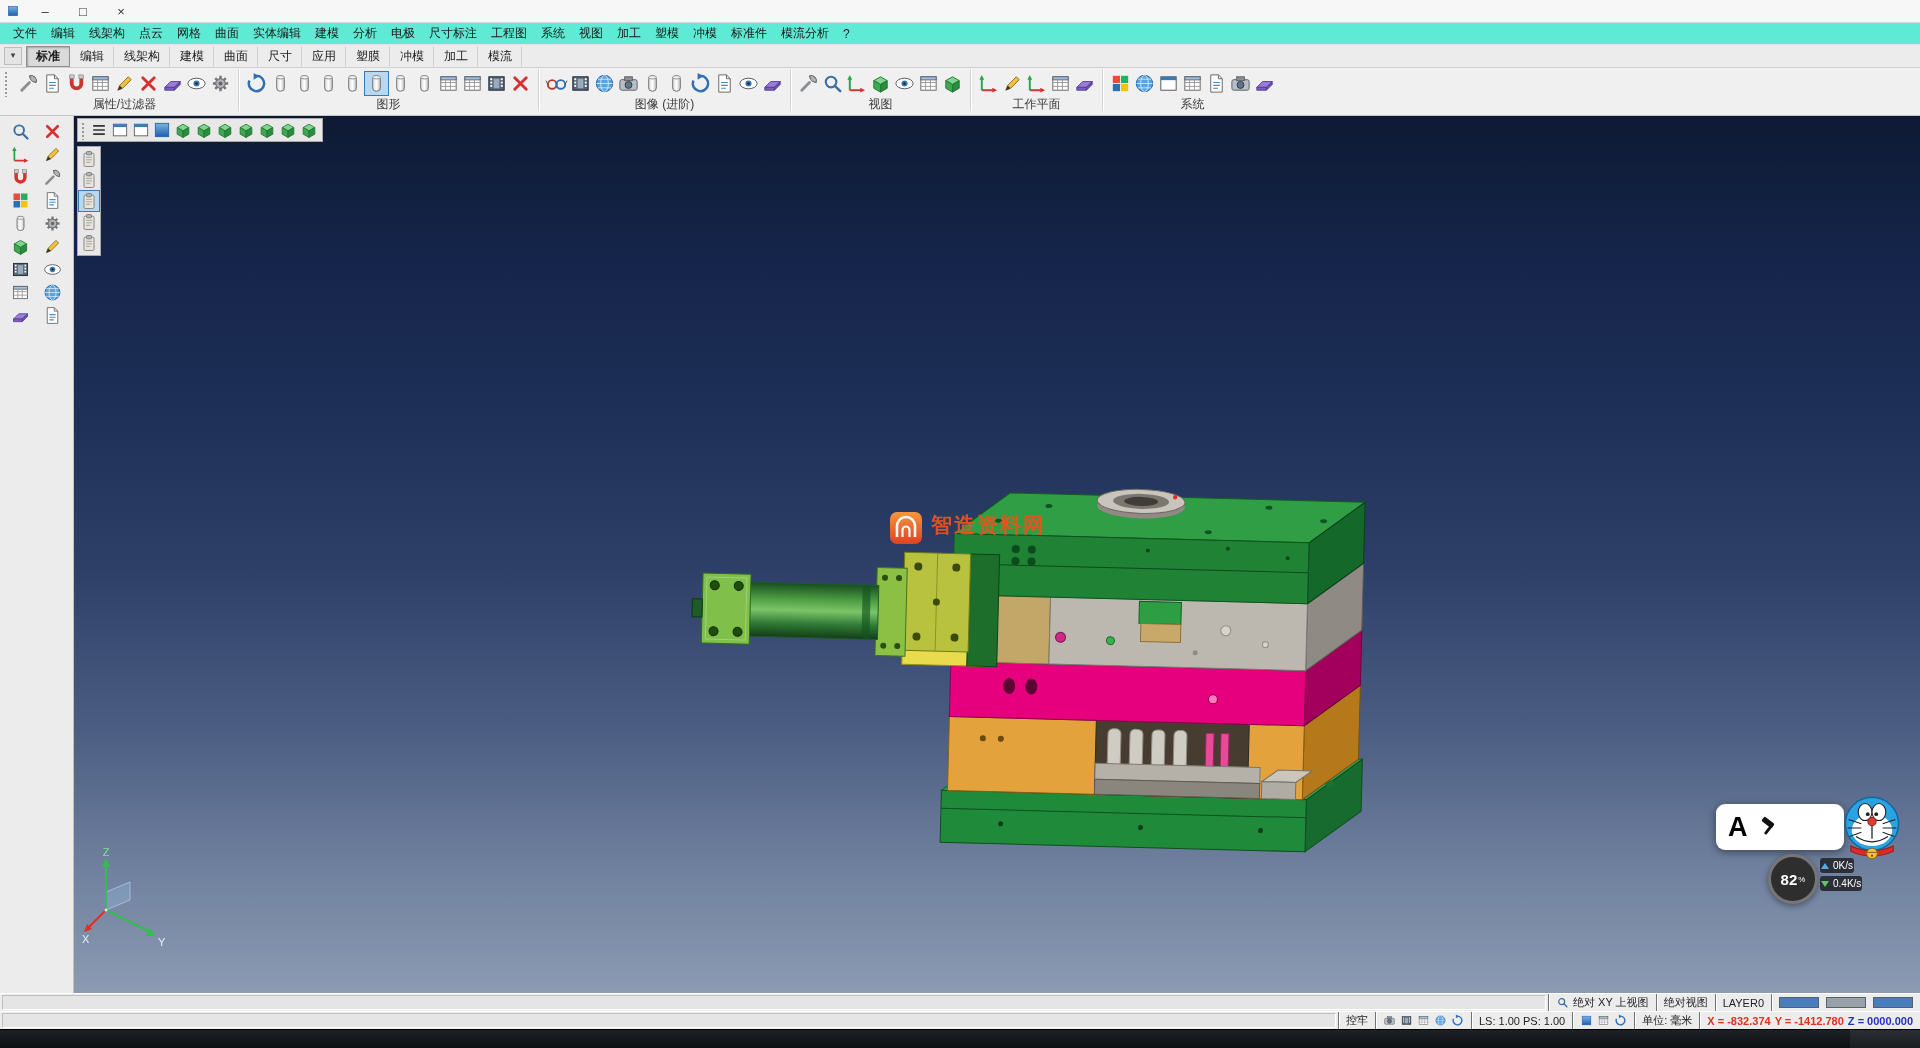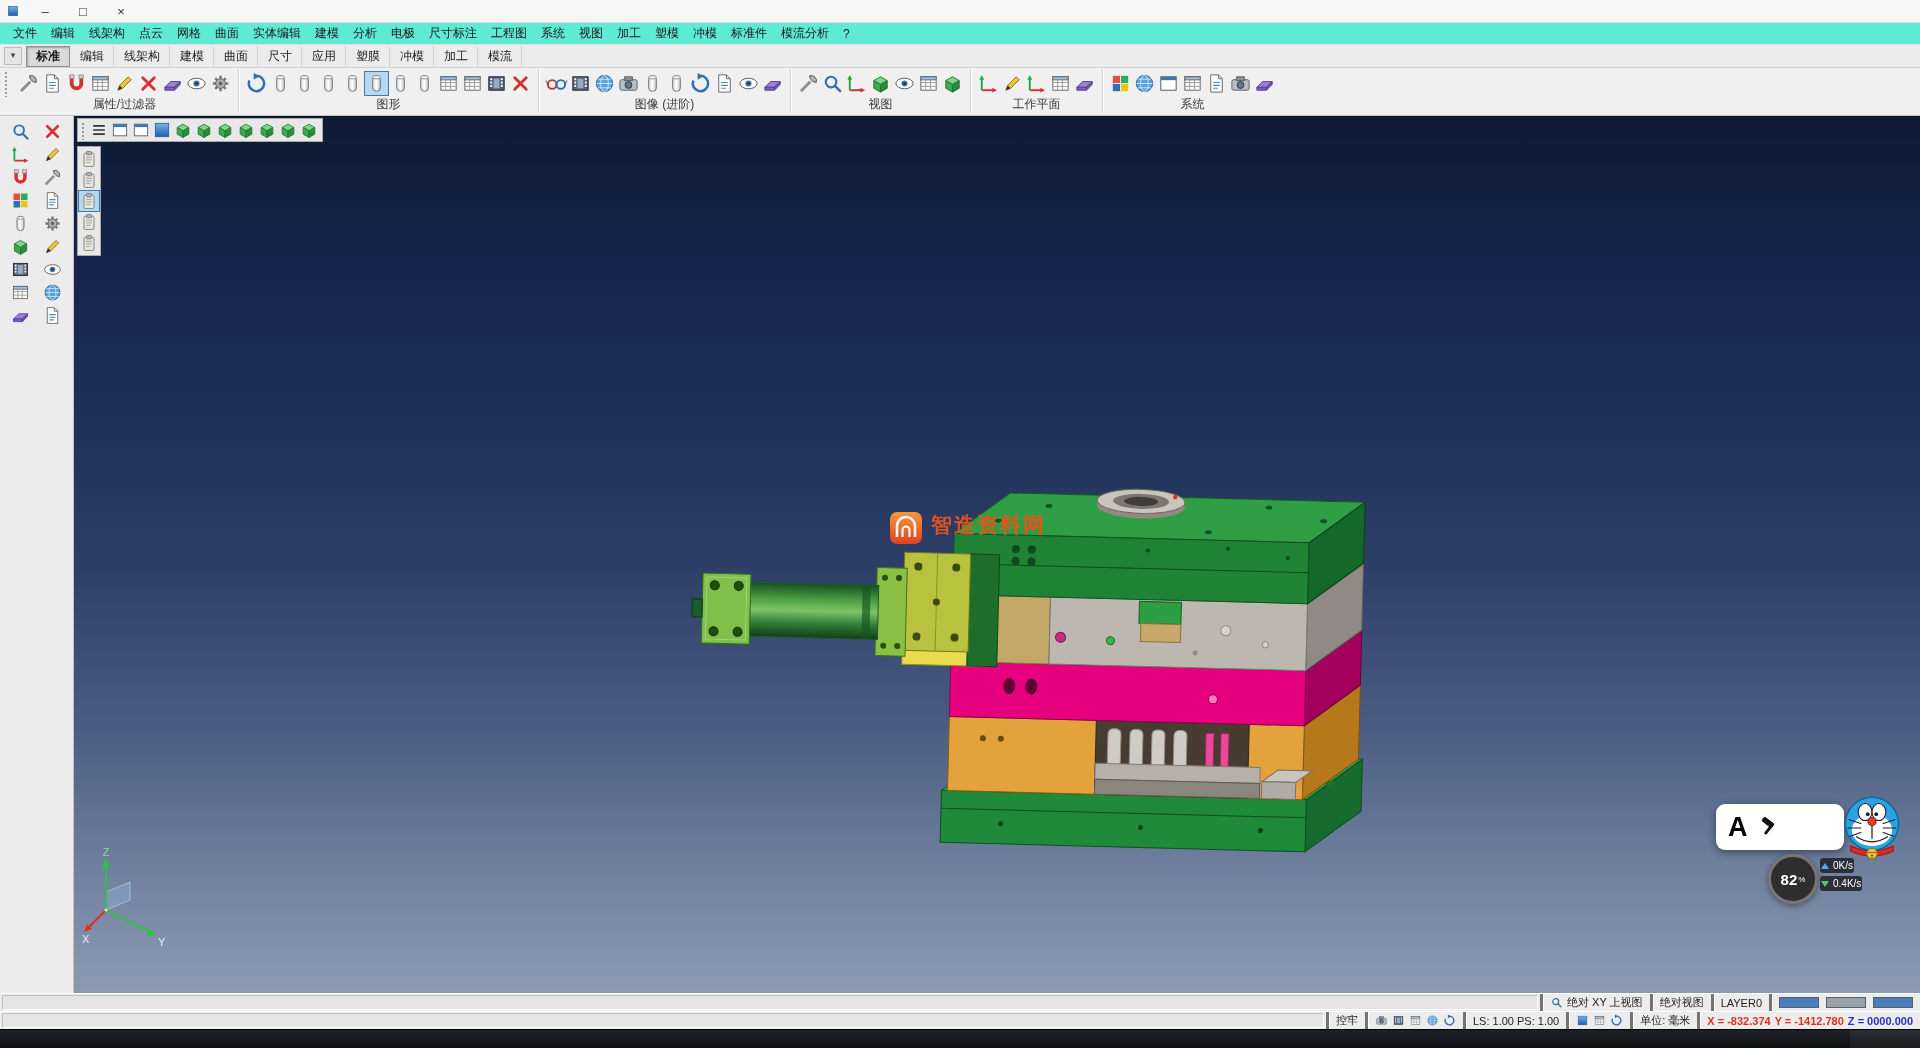--- a/index.html
+++ b/index.html
@@ -85,21 +85,21 @@
         display:flex;align-items:center;gap:4px;white-space:nowrap;}
   .tri{width:0;height:0;border-left:4px solid transparent;border-right:4px solid transparent;display:inline-block;}
   .tri.up{border-bottom:6px solid #57a8e8;}
   .tri.down{border-top:6px solid #5fc46a;}
 
   
   .status1,.status2{flex:0 0 17px;background:#ececec;display:flex;align-items:stretch;font-size:11px;
                     color:#222;border-top:1px solid #ffffff;}
   .s-fill{flex:1;margin:1px 2px;border:1px solid #c0c0c0;border-right-color:#fff;border-bottom-color:#fff;
           background:#e5e5e5;}
-  .s-item{display:flex;align-items:center;gap:4px;padding:0 7px;border-left:3px solid #737373;
+  .s-item{display:flex;align-items:center;gap:4px;padding:0 7px;border-left:1px solid #737373;
           box-shadow:inset 1px 0 0 #ffffff;white-space:nowrap;}
   .s-item svg.ic{width:13px;height:13px;}
   .bold{font-weight:normal;}
   .chip{width:38px;height:9px;border:1px solid #55606b;display:inline-block;}
   .chip + .chip{margin-left:3px;}
   .red{color:#e0301e;font-weight:bold;}
   .blue{color:#2430c8;font-weight:bold;}
 
   .taskbar{flex:0 0 18px;background:linear-gradient(180deg,#1d2126,#0d1013);border-top:1px solid #000;
            position:relative;}

